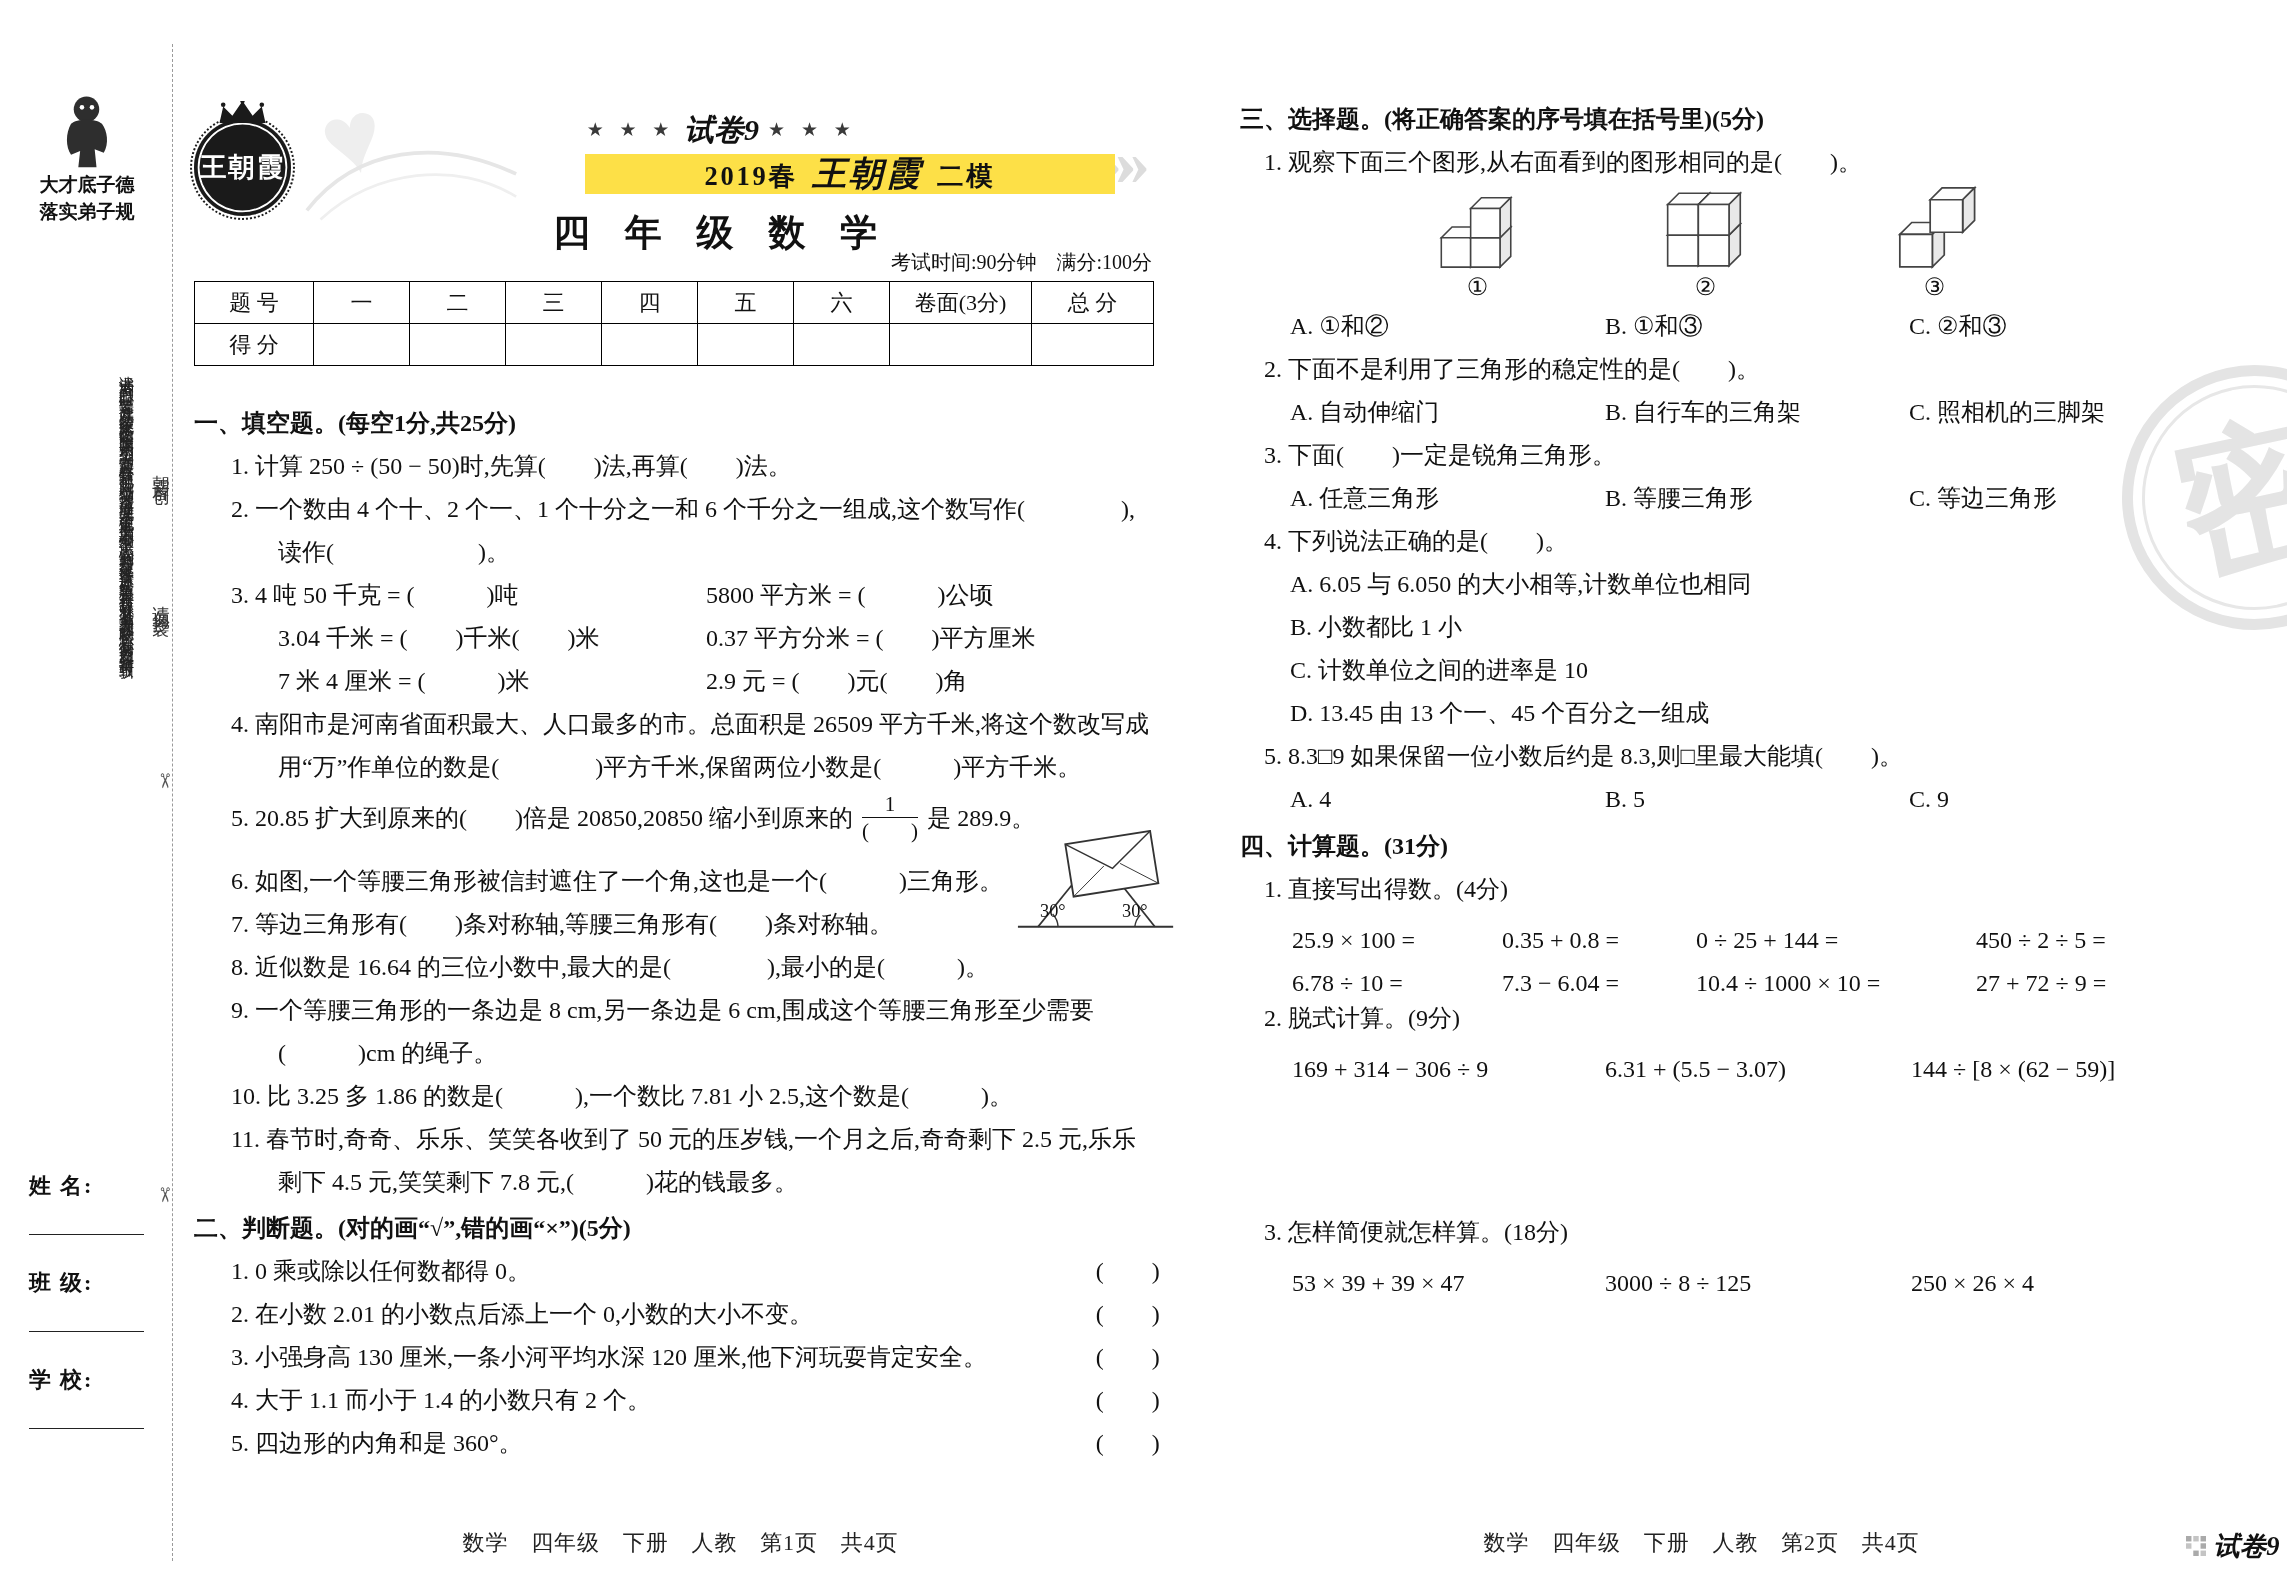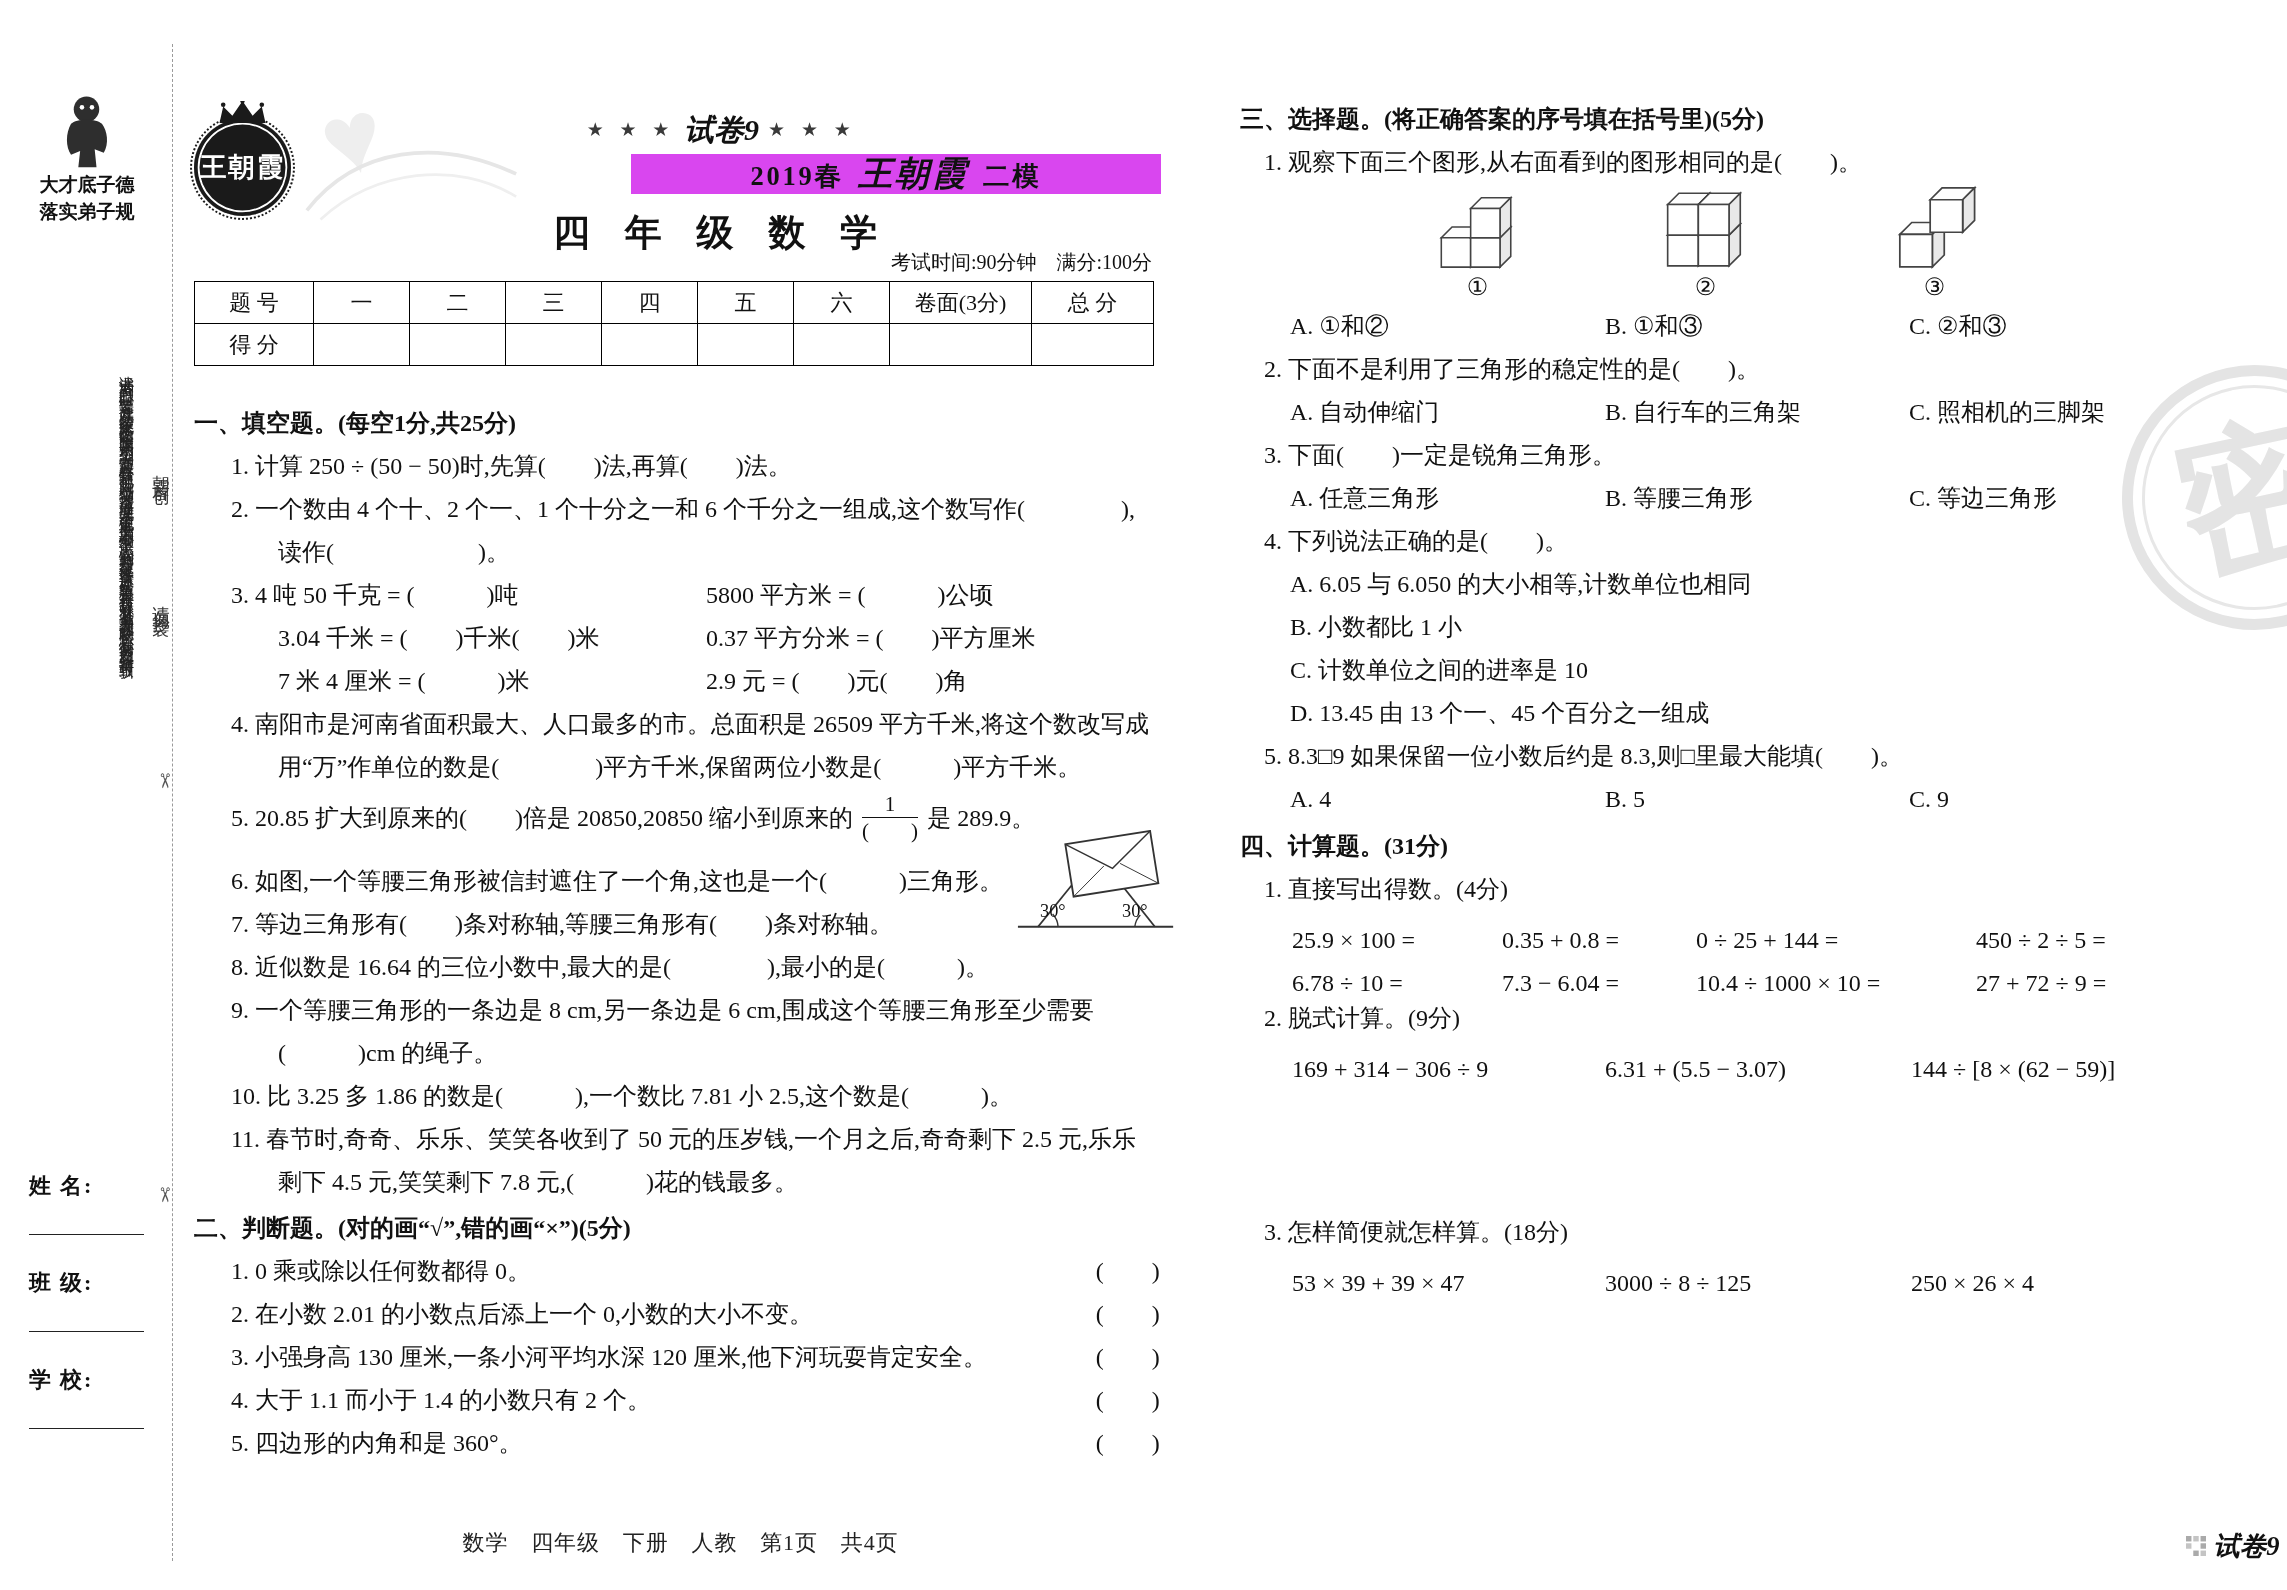--- a/index.html
+++ b/index.html
@@ -28,22 +28,22 @@
     display:flex;align-items:center;justify-content:center;
     box-shadow:inset 0 0 0 3.7px #1a1a1a, inset 0 0 0 5.5px #ffffff;
     outline:2.7px dotted #1a1a1a;outline-offset:2.7px;position:relative;z-index:2;}
   .logo-text{color:#fff;font-size:26.5px;font-weight:bold;letter-spacing:1.8px;}
   .deco-heart{position:absolute;left:322px;top:80px;font-size:102px;color:#eeeeee;transform:rotate(-14deg);z-index:0;}
   .deco-swoosh{position:absolute;left:302px;top:133px;z-index:0;}
   .deco-chevron{position:absolute;left:1102px;top:133px;font-size:66px;font-weight:bold;color:#dcdcdc;letter-spacing:-18.3px;line-height:58px;}
   .stars{position:absolute;left:507px;top:110px;width:429px;text-align:center;white-space:nowrap;}
   .stars .st{font-size:19px;color:#3a3a3a;letter-spacing:5.5px;vertical-align:3.7px;}
   .stars .pno{font-size:30px;font-weight:bold;font-style:italic;margin:0 9.1px;}
-  .banner{position:absolute;left:585px;top:154px;width:530px;height:40px;background:#d946ef;
-    text-align:center;line-height:40px;white-space:nowrap;margin-left:46px;}
+  .banner{position:absolute;left:585px;top:154px;width:530px;height:40px;background:#fde047;
+    text-align:center;line-height:40px;white-space:nowrap;}
   .banner .byear,.banner .btype{font-size:26.5px;font-weight:bold;letter-spacing:2.7px;}
   .banner .bbrand{font-size:34px;font-weight:bold;font-style:italic;margin:0 11px;letter-spacing:2.7px;}
   .page-title{position:absolute;left:493px;top:208px;width:457px;text-align:center;
     font-size:37px;font-weight:bold;letter-spacing:12.8px;white-space:nowrap;}
   .exam-info{position:absolute;left:194px;top:249px;width:958px;text-align:right;font-size:20px;color:#111;}
   .score-table{position:absolute;left:194px;top:281px;border-collapse:collapse;table-layout:fixed;width:958px;}
   .score-table td{border:1.8px solid #000;text-align:center;font-size:22px;height:41px;padding:0;}
   
   .content{position:absolute;font-size:24px;color:#111;}
   .ln{height:43px;line-height:43px;white-space:nowrap;position:relative;}
@@ -368,20 +368,21 @@
     </div>
     <div class="ln rq c3t">3. 怎样简便就怎样算。(18分)</div>
     <div class="ln calc">
       <span class="eA">53 × 39 + 39 × 47</span>
       <span class="eB">3000 ÷ 8 ÷ 125</span>
       <span class="eC">250 × 26 × 4</span>
     </div>
   </div>
 
   <div class="footer" style="left:194px;width:973px;">数学　四年级　下册　人教　第1页　共4页</div>
+  <div class="footer" style="left:1240px;width:923px;">数学　四年级　下册　人教　第2页　共4页</div>
 
   <div class="corner">
     <svg width="20" height="20" viewBox="0 0 22 22">
       <rect x="0" y="0" width="6" height="6" fill="#aaa"></rect>
         <rect x="8" y="0" width="6" height="6" fill="#c4c4c4"></rect>
       <rect x="16" y="0" width="6" height="6" fill="#aaa"></rect>
         <rect x="0" y="8" width="6" height="6" fill="#c4c4c4"></rect>
       <rect x="16" y="8" width="6" height="6" fill="#aaa"></rect>
         <rect x="8" y="16" width="6" height="6" fill="#aaa"></rect>
       <rect x="16" y="16" width="6" height="6" fill="#c4c4c4"></rect>

